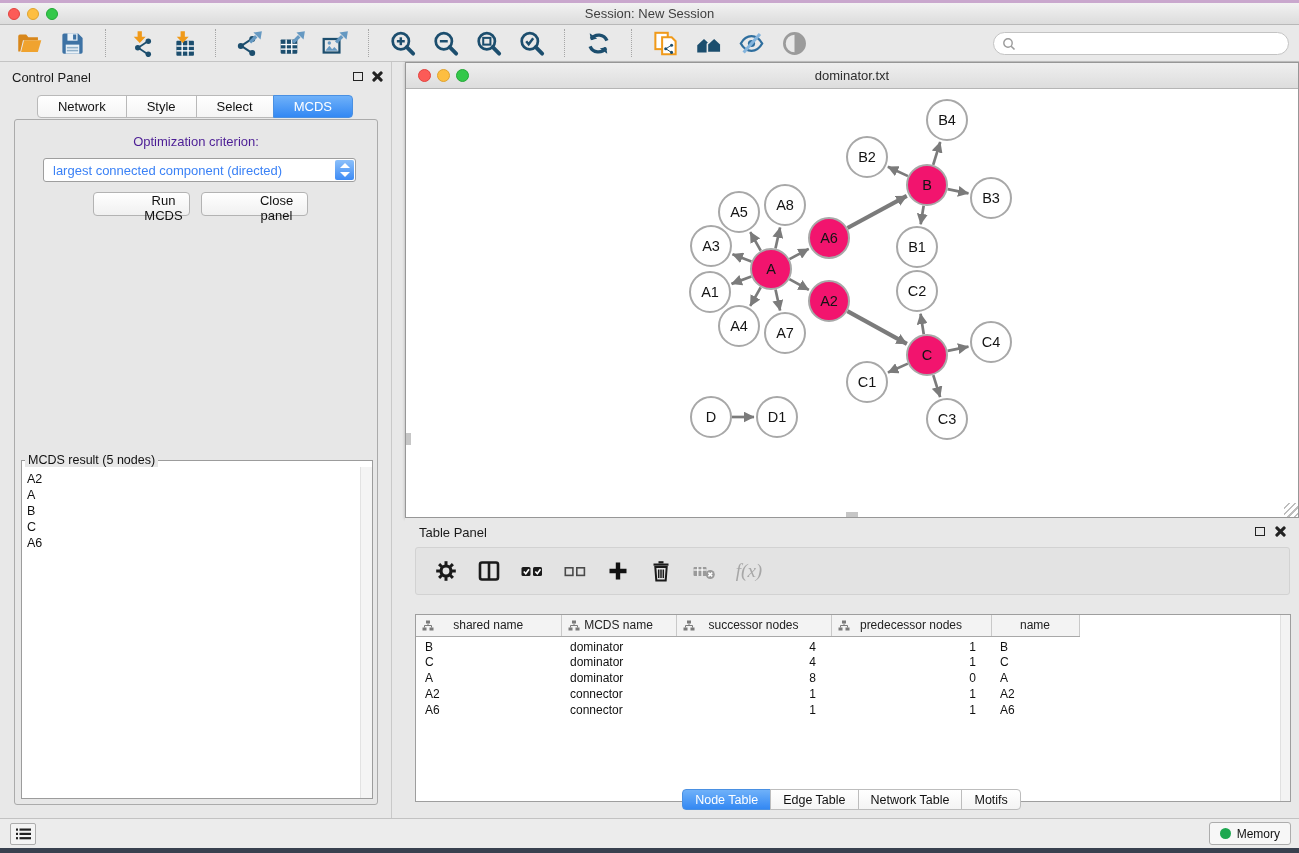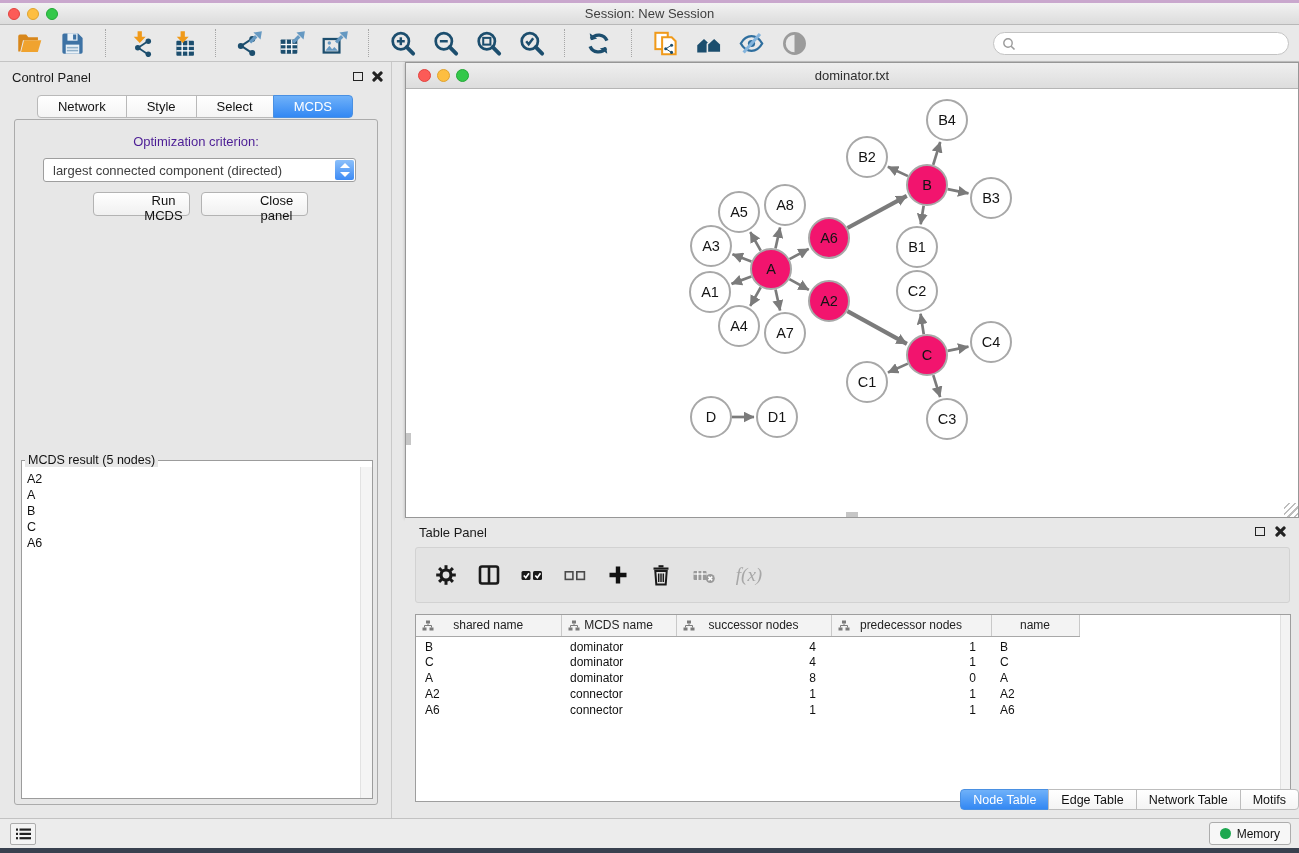--- a/index.html
+++ b/index.html
@@ -52,21 +52,21 @@
     margin-left:-1px; color:#111; cursor:default; }
   .tab:first-child { border-radius:4px 0 0 4px; }
   .tab:last-child { border-radius:0 4px 4px 0; }
   .tab.active { background:linear-gradient(#6FB1F9,#3388F3); color:#fff; border-color:#4A90E2; }
 
   .cp-body { position:absolute; left:14px; top:57px; width:364px; height:686px; background:#E7E7E7;
     border:1px solid #ABABAB; border-radius:3px; }
   .opt-label { position:absolute; left:0; right:0; top:14px; text-align:center; font-size:13px; color:#4c1d95; }
   .dropdown { position:absolute; left:28px; top:38px; width:313px; height:24px; background:#fff;
     border:1px solid #9E9E9E; border-radius:3px; }
-  .dd-text { position:absolute; left:9px; top:4px; font-size:13px; color:#404040; white-space:nowrap; }
+  .dd-text { position:absolute; left:9px; top:4px; font-size:13px; color:#3b82f6; white-space:nowrap; }
   .dd-stepper { position:absolute; right:1px; top:1px; width:19px; height:20px; border-radius:2px;
     background:linear-gradient(#8CC0FA,#3D8BF5); }
   .dd-stepper i { position:absolute; left:4.5px; width:0; height:0; border-left:5px solid transparent; border-right:5px solid transparent; }
   .dd-stepper i.up { top:3px; border-bottom:5px solid #fff; }
   .dd-stepper i.dn { bottom:3px; border-top:5px solid #fff; }
   .btn-row { position:absolute; left:0; top:72px; width:100%; }
   .aqua-btn { position:absolute; height:24px; background:linear-gradient(#FFFFFF,#F0F0F0); border:1px solid #B3B3B3;
     border-radius:4px; font-size:13px; font-family:"Liberation Sans",sans-serif; color:#111; cursor:default;padding-left:44px; }
   .aqua-btn.run { left:78px; width:97px; }
   .aqua-btn.closep { left:186px; width:107px; }
@@ -90,38 +90,38 @@
   .grip-left { position:absolute; left:0; top:344px; width:5px; height:12px; background:#C6C6C6; }
   .grip-bottom { position:absolute; left:440px; bottom:0; width:12px; height:5px; background:#C6C6C6; }
   .grip-corner { position:absolute; right:0; bottom:0; width:14px; height:14px;
     background:repeating-linear-gradient(135deg, transparent 0 3px, #BDBDBD 3px 4.5px); }
 
   
   .table-panel { position:absolute; left:405px; top:518px; width:894px; height:300px; background:#E8E8E8; }
   .tp-title { left:14px; top:7px; }
   .table-panel .float-ico { right:34px; top:9px; }
   .table-panel .close-x { right:13px; top:8px; }
-  .tp-toolbar { position:absolute; left:10px; top:29px; width:875px; height:56px; background:#E3E3E3;
+  .tp-toolbar { position:absolute; left:10px; top:29px; width:875px; height:48px; background:#E3E3E3;
     border:1px solid #D2D2D2; border-radius:3px; display:flex; align-items:center; padding-left:16px; gap:15px; }
   .tp-btn { width:28px; height:28px; display:flex; align-items:center; justify-content:center; }
   .tp-btn svg { width:24px; height:24px; }
   .tp-fx { font-family:"Liberation Serif", serif; font-style:italic; font-size:19px; color:#A7A7A7; padding-left:4px; }
 
   .tp-tablewrap { position:absolute; left:10px; top:96px; width:876px; height:188px; background:#fff;
     border:1px solid #9E9E9E; overflow:hidden; }
   .tp-scroll { position:absolute; right:0; top:0; bottom:0; width:10px; background:#F3F3F3; border-left:1px solid #E0E0E0; }
   table { border-collapse:collapse; table-layout:fixed; }
   th { background:#F3F3F3; border-right:1px solid #C9C9C9; border-bottom:1px solid #A8A8A8;
     font-weight:normal; font-size:12px; color:#222; height:21px; position:relative; text-align:center; }
   th .hdr-ico { position:absolute; left:6px; top:5px; width:12px; height:12px; }
   td { font-size:12px; color:#111; height:16px; padding:0 9px; white-space:nowrap; }
   td.num { text-align:right; padding-right:15px; }
   tbody tr:first-child td { padding-top:3px; }
 
-  .tp-tabs { position:absolute; left:0; top:271px; width:100%; display:flex; justify-content:flex-end; }
+  .tp-tabs { position:absolute; left:0; top:271px; width:100%; display:flex; justify-content:center; }
   .bt { padding:2.5px 12px; font-size:12.5px; background:linear-gradient(#FFFFFF,#F4F4F4); border:1px solid #BDBDBD;
     margin-left:-1px; color:#111; }
   .bt:first-child { border-radius:4px 0 0 4px; }
   .bt:last-child { border-radius:0 4px 4px 0; }
   .bt.active { background:linear-gradient(#6FB1F9,#3388F3); color:#fff; border-color:#4A90E2; }
 
   
   .statusbar { position:absolute; left:0; top:818px; width:1299px; height:30px; background:#ECECEC;
     border-top:1px solid #C2C2C2; }
   .status-btn { position:absolute; left:10px; top:4px; width:26px; height:22px; background:#F4F4F4;

